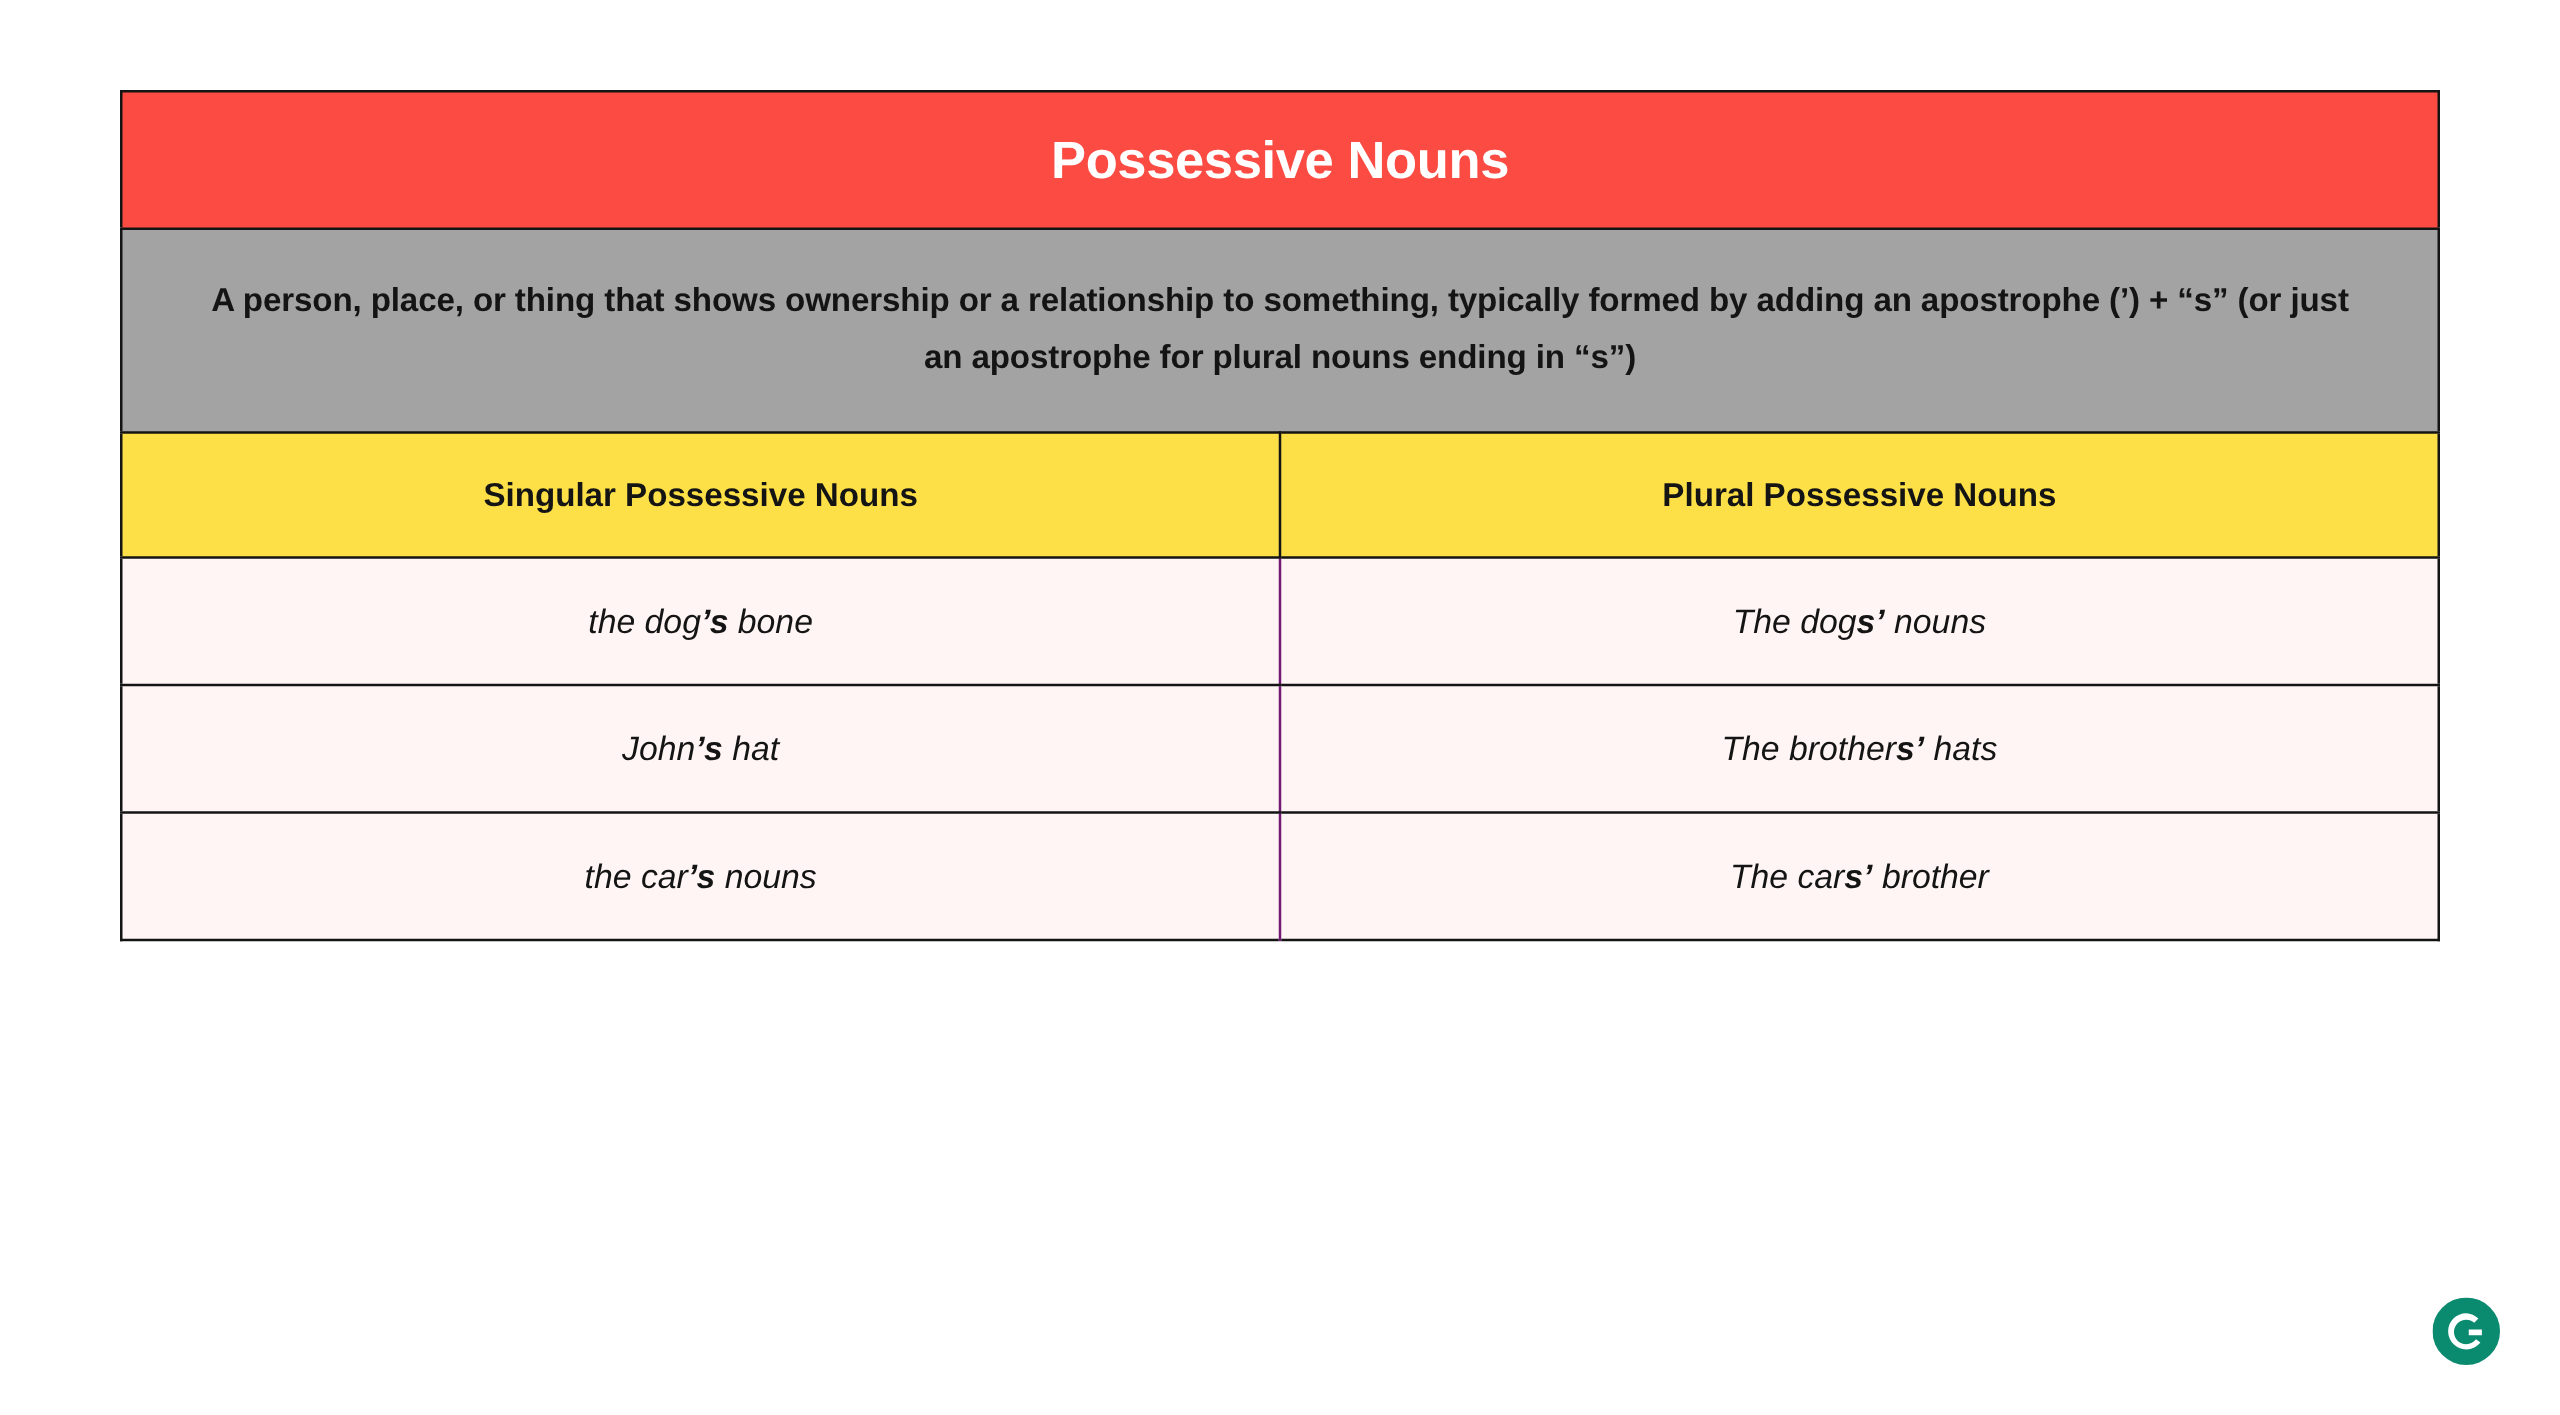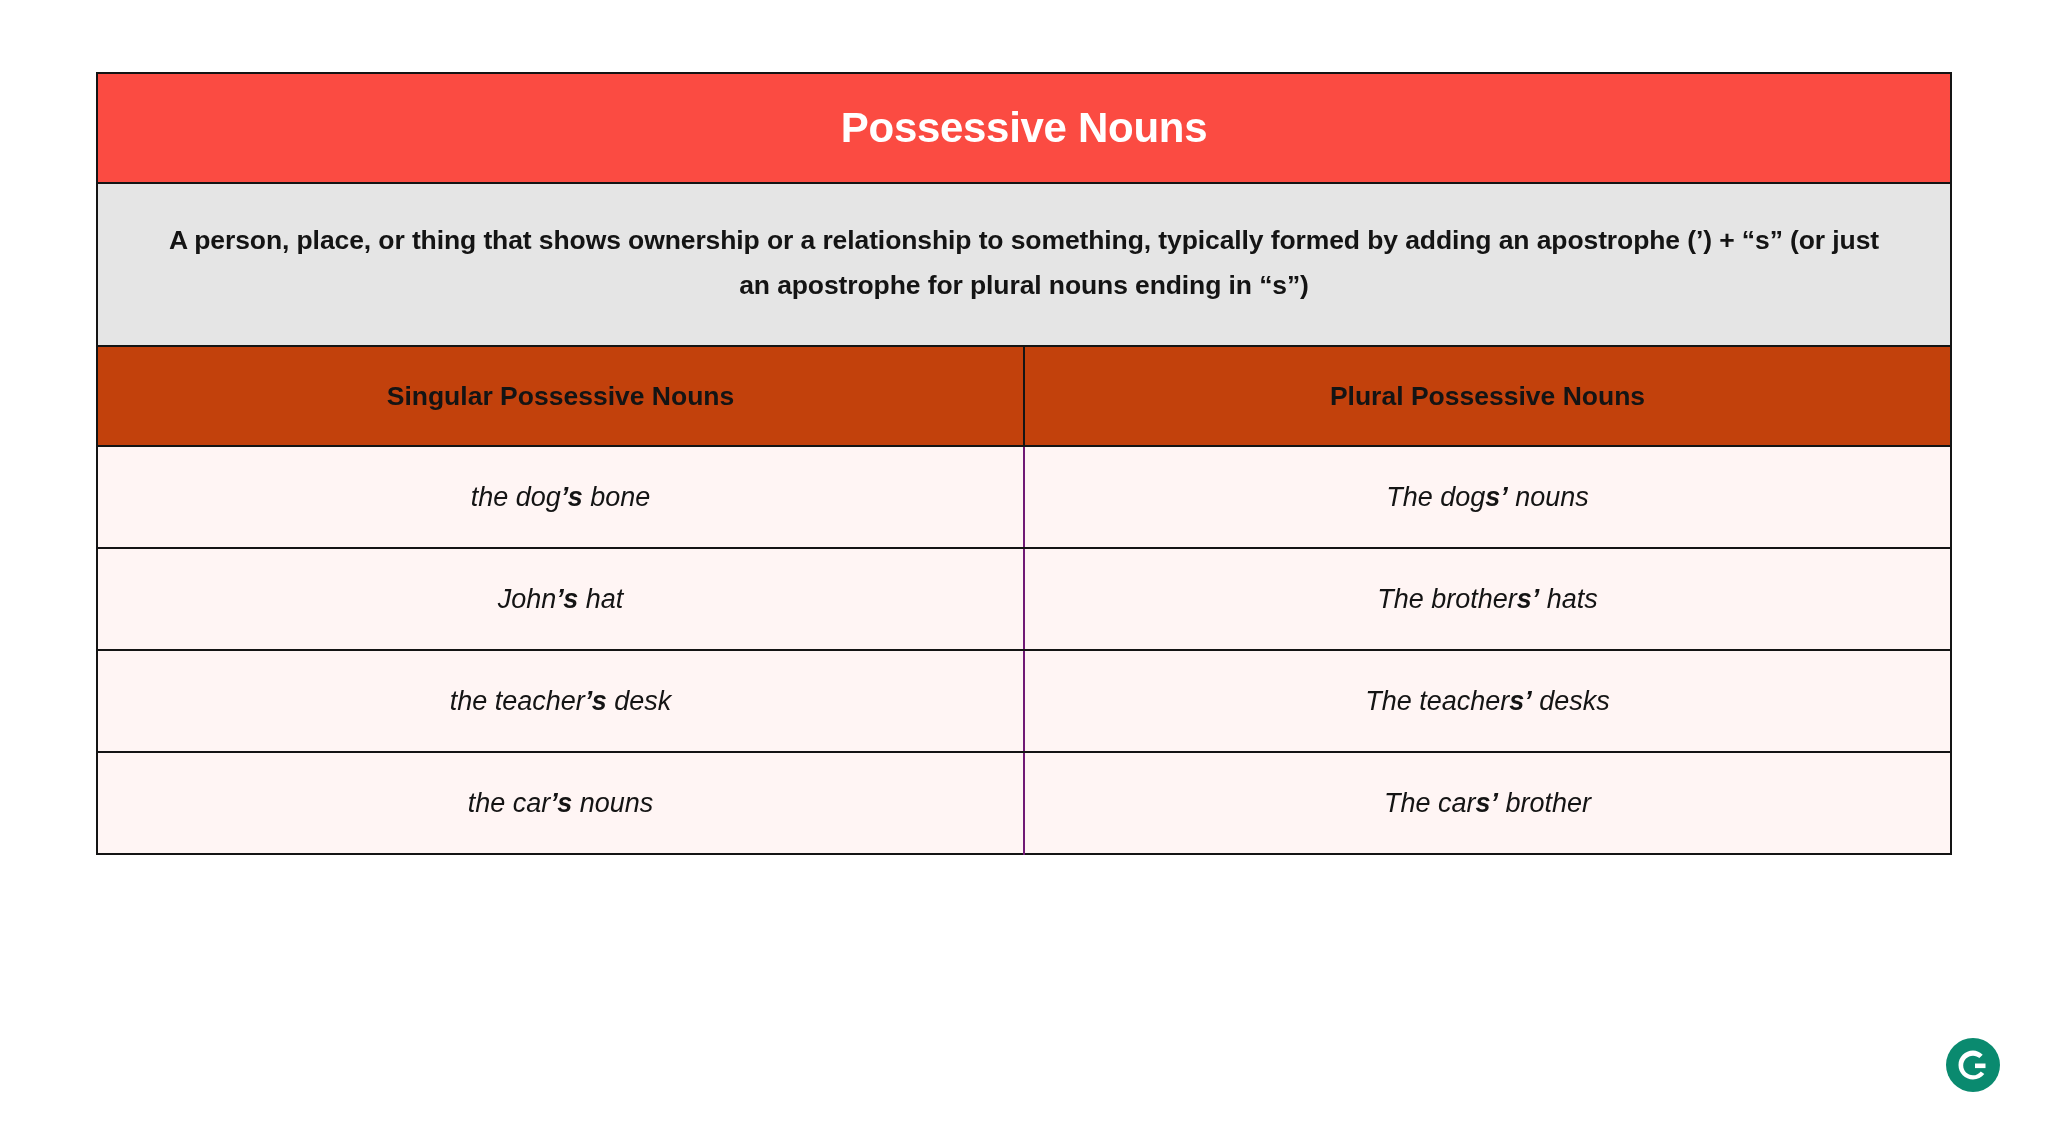--- a/index.html
+++ b/index.html
@@ -39,36 +39,36 @@
     margin-left: 32px;
   }
   .title-text {
     color: #ffffff;
     font-size: 42px;
     font-weight: 700;
     letter-spacing: -0.3px;
   }
 
   .def-row td {
-    background: #e5e5e5;
+    background: #a3a3a3;
     border-top: 2px solid #141414;
     padding: 34px 60px 38px 60px;
     text-align: center;
     vertical-align: middle;
   }
   .def-text {
     color: #141414;
     font-size: 26.5px;
     font-weight: 700;
     line-height: 1.68;
     letter-spacing: -0.1px;
   }
 
   .head-row th {
-    background: #c2410c;
+    background: #fde047;
     border-top: 2px solid #141414;
     border-bottom: 2px solid #141414;
     height: 96px;
     text-align: center;
     vertical-align: middle;
     font-size: 26.5px;
     font-weight: 700;
     color: #141414;
   }
   .head-row th.left-col {
@@ -130,24 +130,20 @@
         <td class="left-col"><span>the dog</span><b>’s</b><span> bone</span></td>
         <td><span>The dog</span><b>s’</b><span> nouns</span></td>
       </tr>
 
 
       <tr class="body-row">
         <td class="left-col"><span>John</span><b>’s</b><span> hat</span></td>
         <td><span>The brother</span><b>s’</b><span> hats</span></td>
       </tr>
 
-      <tr class="body-row">
-        <td class="left-col"><span>the teacher</span><b>’s</b><span> desk</span></td>
-        <td><span>The teacher</span><b>s’</b><span> desks</span></td>
-      </tr>
 
       <tr class="body-row">
         <td class="left-col"><span>the car</span><b>’s</b><span> nouns</span></td>
         <td><span>The car</span><b>s’</b><span> brother</span></td>
       </tr>
     </tbody>
   </table>
 </div>
 
 <div class="logo">

